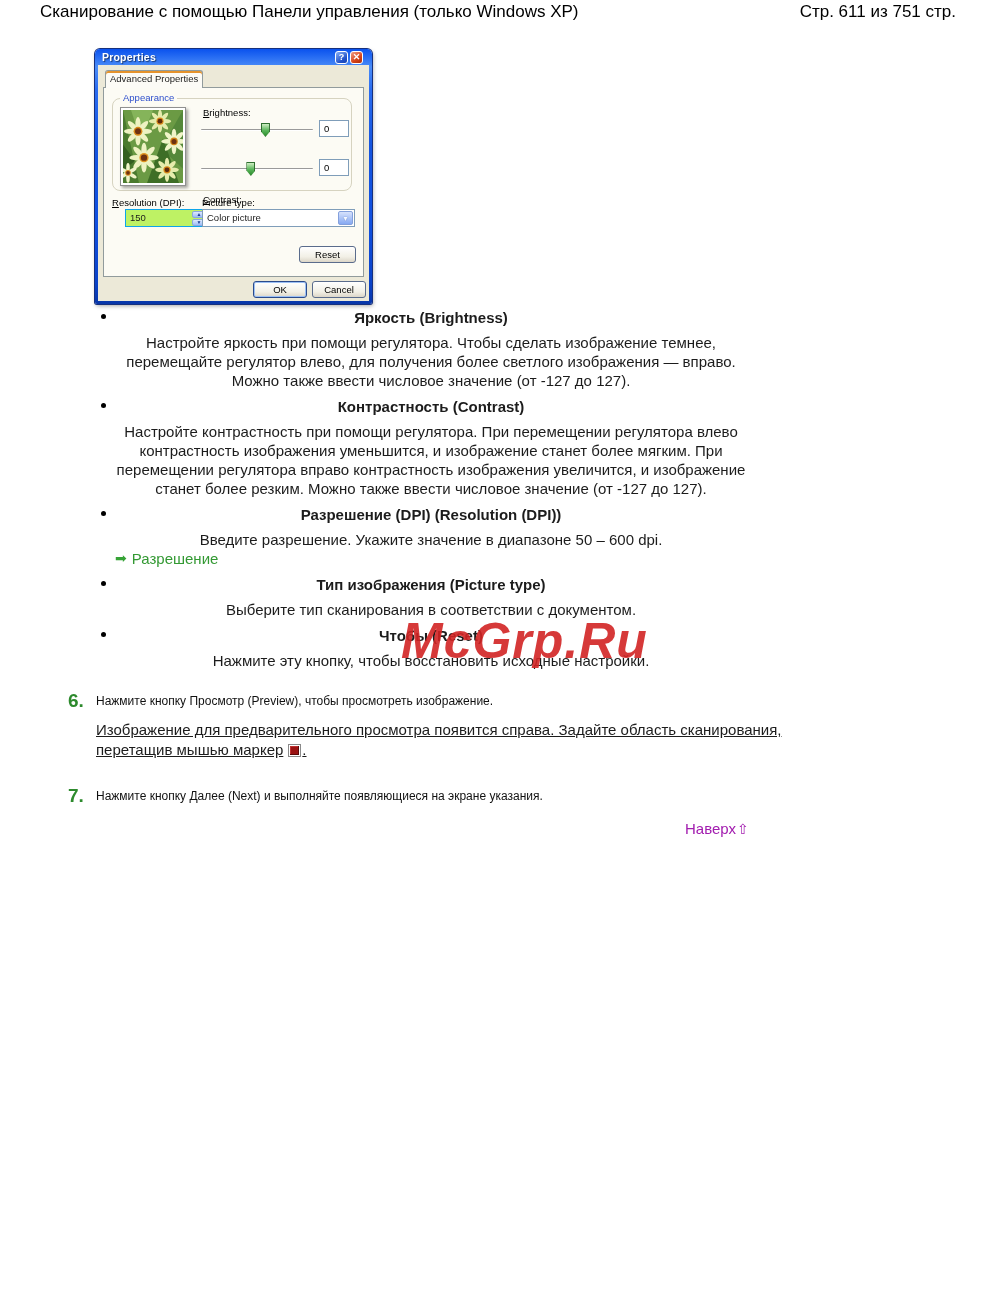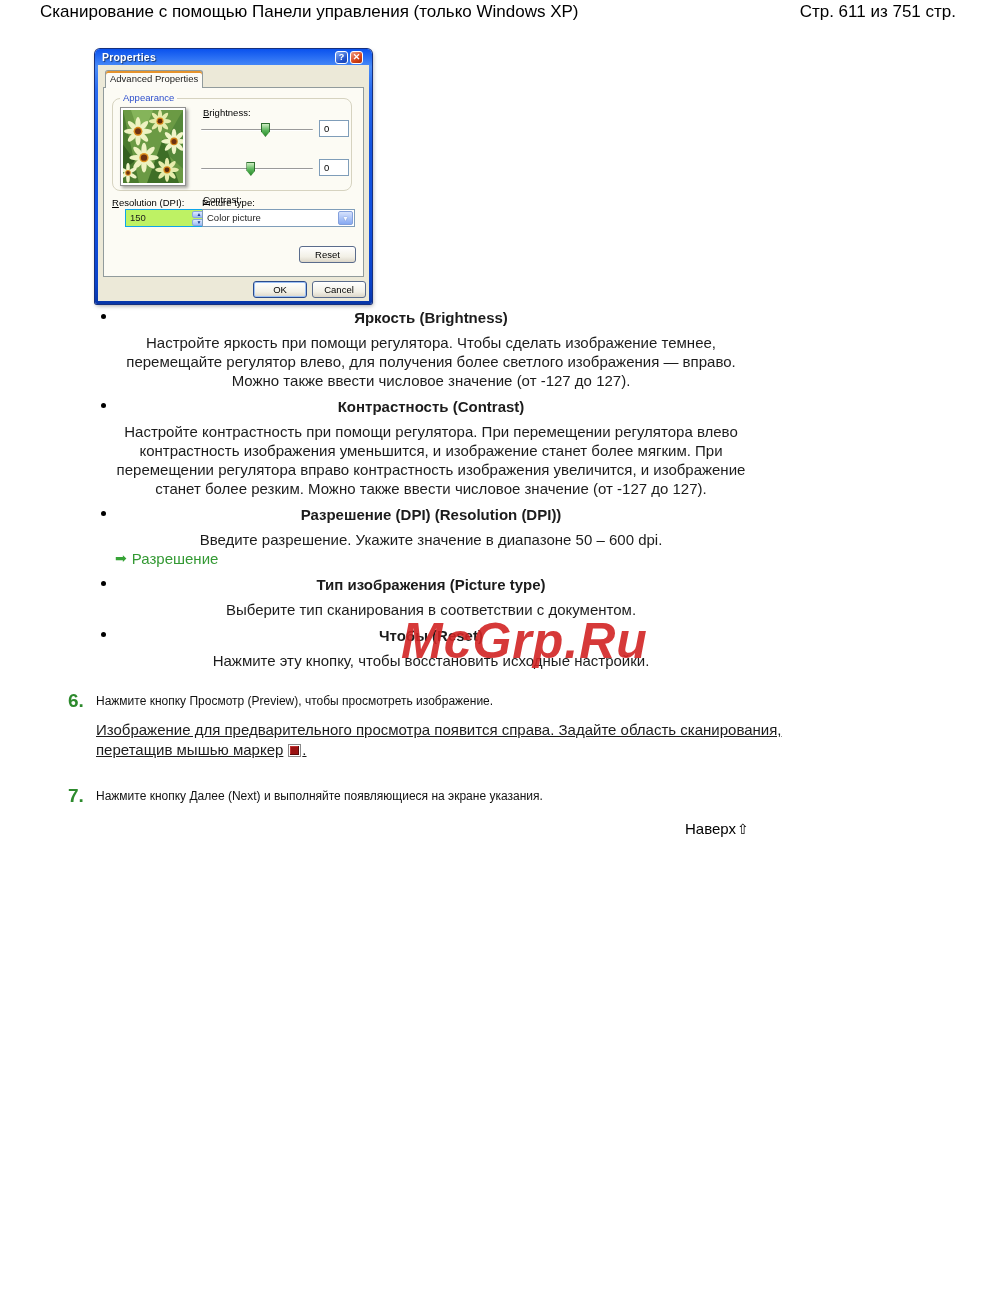--- a/index.html
+++ b/index.html
@@ -145,21 +145,21 @@
   .marker-icon {
     display:inline-block; width:13px; height:13px; vertical-align:-2px;
     margin:0 1px 0 5px; background:#fff; border:1px solid #8a8a8a; padding:1px;
   }
   .marker-icon .marker-inner {
     display:block; width:9px; height:9px; background:#9a1212;
     box-shadow:inset -1px -1px 0 #5c0808, inset 1px 1px 0 #c03030;
   }
 
   .top-link {
-    position:absolute; left:685px; top:820px; color:#000000; font-size:15px;
+    position:absolute; left:685px; top:820px; color:#a21caf; font-size:15px;
     text-decoration:none; cursor:pointer; display:flex; align-items:center;
   }
   .top-link .up-arrow-icon { font-size:14px; margin-left:1px; }
 
   
   .watermark {
     position:absolute; left:401px; top:612px; z-index:6;
     font-style:italic; font-weight:bold; font-size:50px; letter-spacing:1px;
     color:rgba(210,35,35,.9); white-space:nowrap; pointer-events:none;
   }

